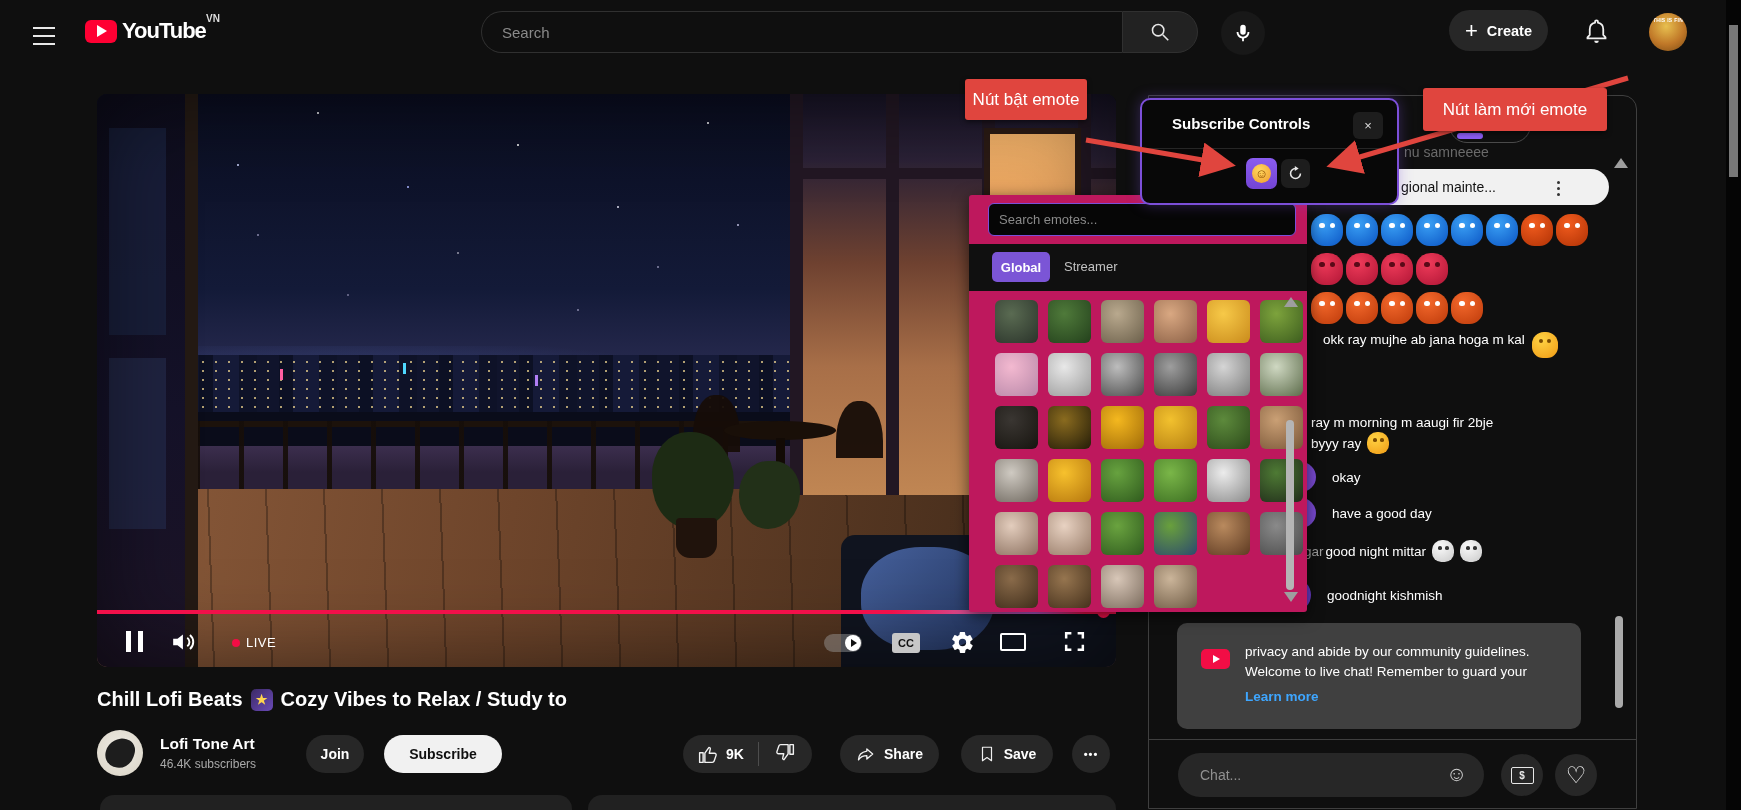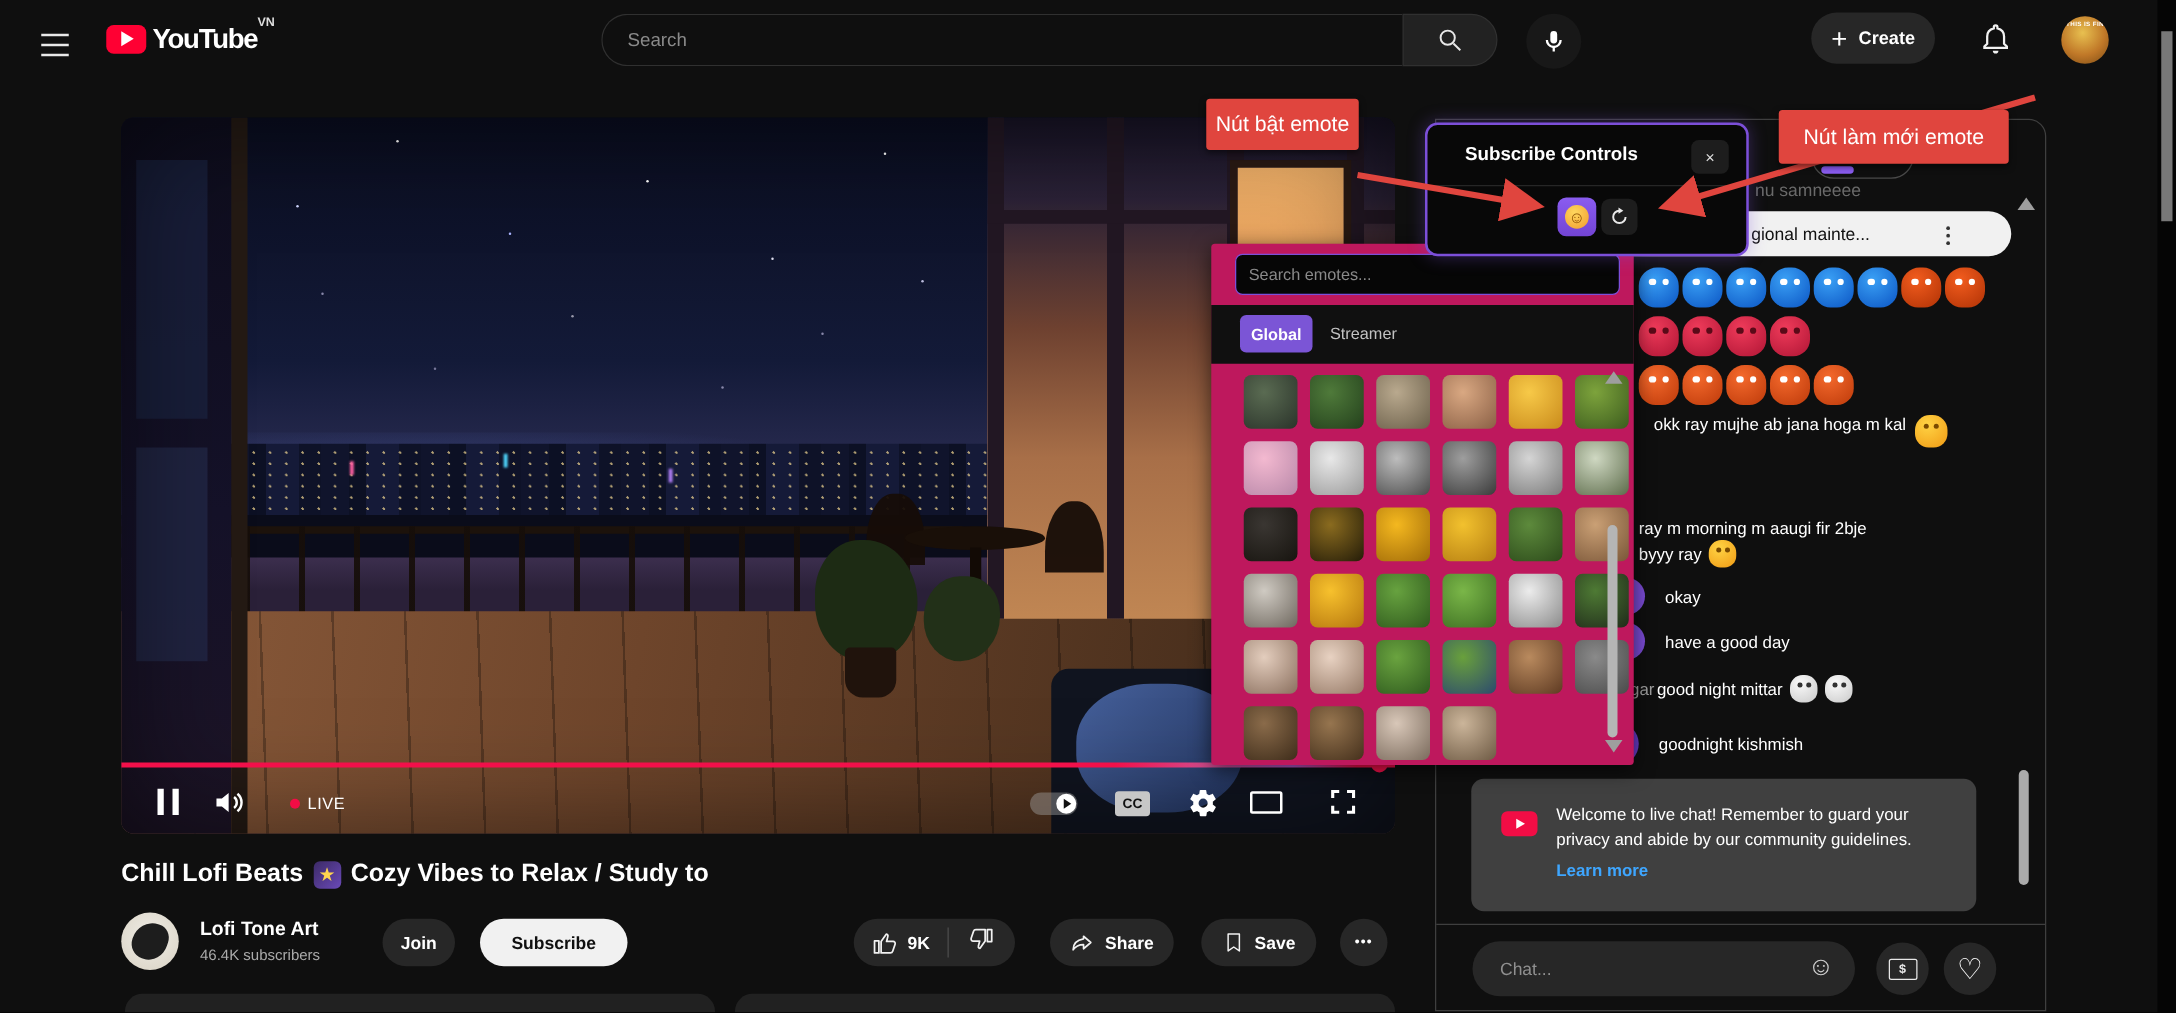--- a/index.html
+++ b/index.html
@@ -469,22 +469,22 @@
             <span>goodnight kishmish</span>
           </span>
         </div>
       </div>
 
     <div class="abs welcome">
       <div class="abs wicon">
           <i></i>
         </div>
       <div class="abs wtext">
+        <div>privacy and abide by our community guidelines.</div>
         <div>Welcome to live chat! Remember to guard your</div>
-        <div>privacy and abide by our community guidelines.</div>
       </div>
       <div class="abs wlink">Learn more</div>
     </div>
 
     <div class="abs chatdivider"></div>
     <input class="abs chatinput" placeholder="Chat..." style="">
     <div class="abs insmiley">☺</div>
     <div class="abs roundbtn" style="left:352px;top:658px;">
       <div class="dollar">$</div>
     </div>

